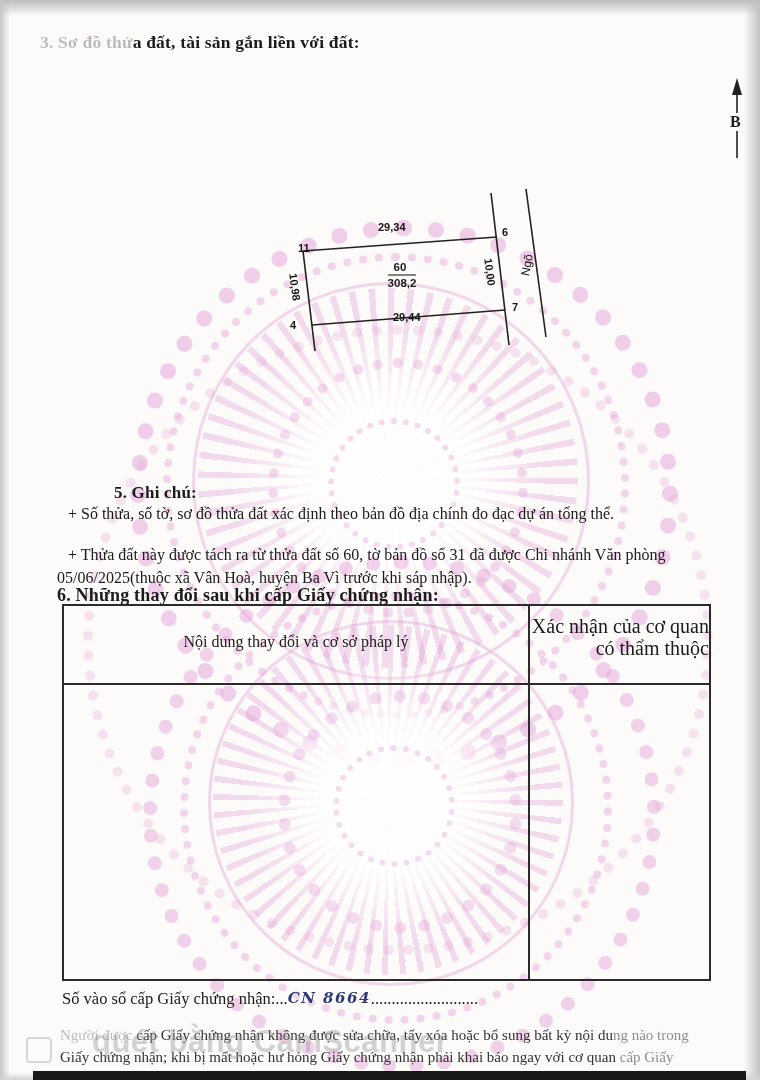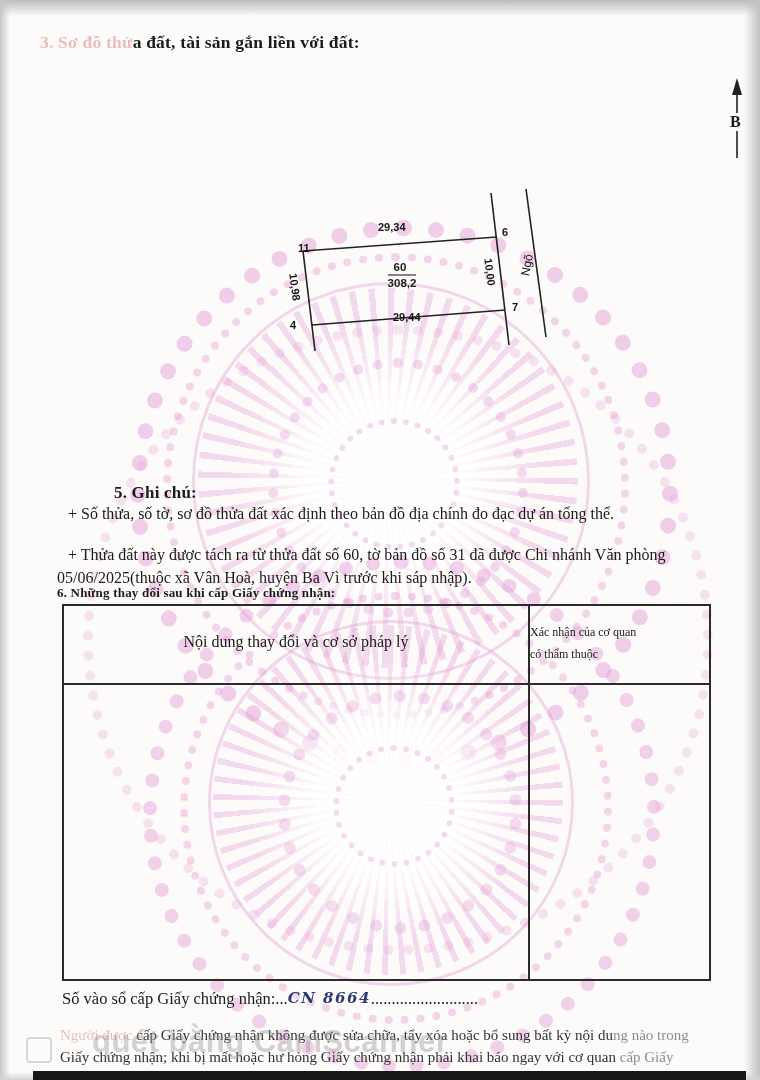--- a/index.html
+++ b/index.html
@@ -23,21 +23,21 @@
   .guilloche{position:absolute;inset:0;z-index:0;pointer-events:none;}
   .ring{position:absolute;border-radius:50%;}
   .rays{position:absolute;border-radius:50%;
     background:
       radial-gradient(circle, rgba(255,255,255,.9) 0 26%, rgba(255,255,255,0) 58%),
       repeating-conic-gradient(rgba(226,153,213,.34) 0deg 2deg, rgba(0,0,0,0) 2deg 6deg);}
 
   
   .abs{position:absolute;z-index:2;}
   .hdr{font-weight:bold;font-size:17.5px;letter-spacing:.2px;}
-  .faded{opacity:.28;filter:blur(.5px);color:#b91c1c;}
+  .faded{opacity:.28;filter:blur(.5px);color:#0f172a;}
   .smudge{opacity:.55;filter:blur(.4px);}
   .noteline{font-size:16px;line-height:21px;white-space:nowrap;}
 
   
   .dlab{position:absolute;z-index:3;font-family:"Liberation Sans",sans-serif;
         font-size:11px;font-weight:bold;color:#161616;white-space:nowrap;}
   .rot{width:46px;text-align:center;}
   .frac{position:absolute;z-index:3;font-family:"Liberation Sans",sans-serif;
         font-size:11.5px;font-weight:bold;text-align:center;}
   svg.lines{position:absolute;left:0;top:0;z-index:2;}
@@ -45,21 +45,21 @@
         font-size:16px;background:#fcfbf9;padding:0 1px;}
 
   
   .tbl{position:absolute;left:62px;top:604px;width:649px;height:377px;
        border:2px solid #2b2b2b;z-index:2;display:flex;flex-direction:column;box-sizing:border-box;}
   .tbl-head{display:flex;height:79px;border-bottom:2px solid #2b2b2b;box-sizing:border-box;}
   .tbl-body{display:flex;flex:1;}
   .c1{width:466px;border-right:2px solid #2b2b2b;box-sizing:border-box;}
   .c2{flex:1;}
   .h1{padding-top:27px;text-align:center;font-size:16px;}
-  .h2{padding-top:15px;text-align:left;font-size:12px;line-height:22px;}
+  .h2{padding-top:9px;text-align:right;font-size:20px;line-height:22px;}
 
   
   .serial{font-size:16.5px;white-space:nowrap;}
   .hand{font-family:"DejaVu Serif",serif;font-style:italic;font-weight:600;
         font-size:15px;color:#2e3a75;letter-spacing:1.5px;position:relative;top:-1px;}
   .foot{font-size:15px;line-height:22px;color:#333;white-space:nowrap;}
   .camscan{position:absolute;left:92px;top:1024px;z-index:5;pointer-events:none;
         font-family:"Liberation Sans",sans-serif;font-weight:bold;font-size:31px;
         color:rgba(150,150,150,.42);letter-spacing:.5px;}
   .cs-logo{position:absolute;left:26px;top:1037px;width:22px;height:22px;z-index:5;
@@ -113,21 +113,21 @@
   <div class="dlab" style="left:290px;top:319px;">4</div>
   <div class="frac" style="left:385px;top:261px;width:30px;">60</div>
   <div class="frac" style="left:383px;top:277px;width:38px;">308,2</div>
   <div class="dlab" style="left:512px;top:258px;width:30px;text-align:center;transform:rotate(-80deg);font-weight:normal;font-size:12px;">Ngõ</div>
 
   <div class="abs hdr" style="left:70px;top:483px;font-size:17px;margin-left:44px;">5. Ghi chú:</div>
   <div class="abs noteline" style="left:68px;top:503px;">+ Số thửa, số tờ, sơ đồ thửa đất xác định theo bản đồ địa chính đo đạc dự án tổng thể.</div>
   <div class="abs noteline" style="left:68px;top:544px;">+ Thửa đất này được tách ra từ thửa đất số 60, tờ bản đồ số 31 đã được Chi nhánh Văn phòng</div>
   <div class="abs noteline" style="left:57px;top:567px;">05/06/2025(thuộc xã Vân Hoà, huyện Ba Vì trước khi sáp nhập).</div>
 
-  <div class="abs hdr" style="left:57px;top:585px;font-size:13px;">6. Những thay đổi sau khi cấp Giấy chứng nhận:</div>
+  <div class="abs hdr" style="left:57px;top:585px;font-size:18px;">6. Những thay đổi sau khi cấp Giấy chứng nhận:</div>
   <div class="tbl">
     <div class="tbl-head">
       <div class="c1 h1">Nội dung thay đổi và cơ sở pháp lý</div>
       <div class="c2 h2">
         <div>Xác nhận của cơ quan</div>
         <div>có thẩm thuộc</div>
       </div>
     </div>
     <div class="tbl-body">
       <div class="c1"></div>

